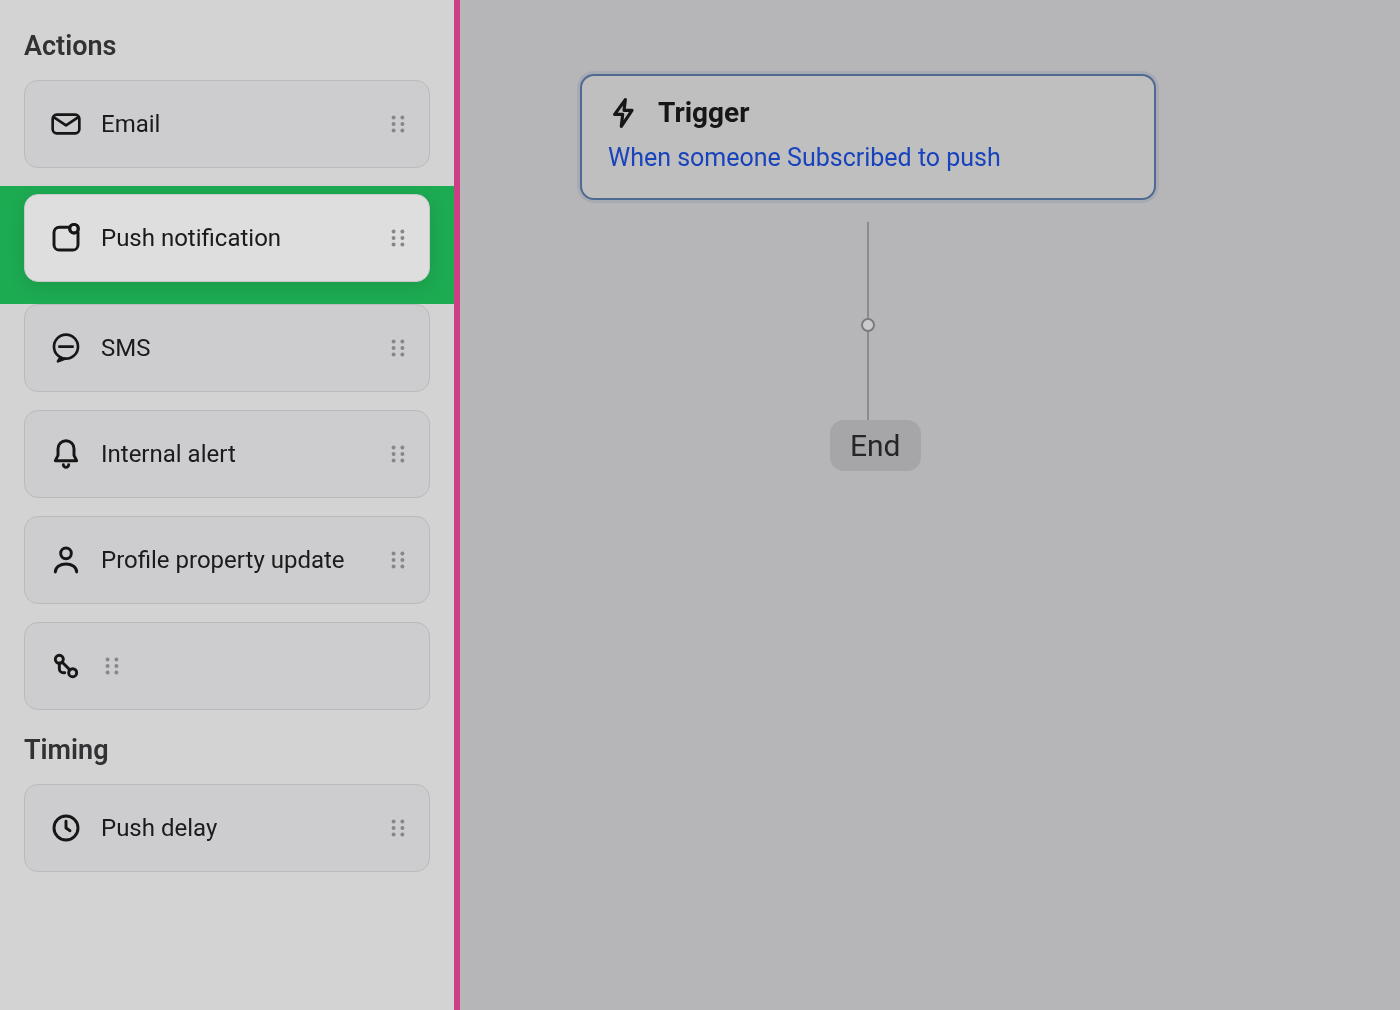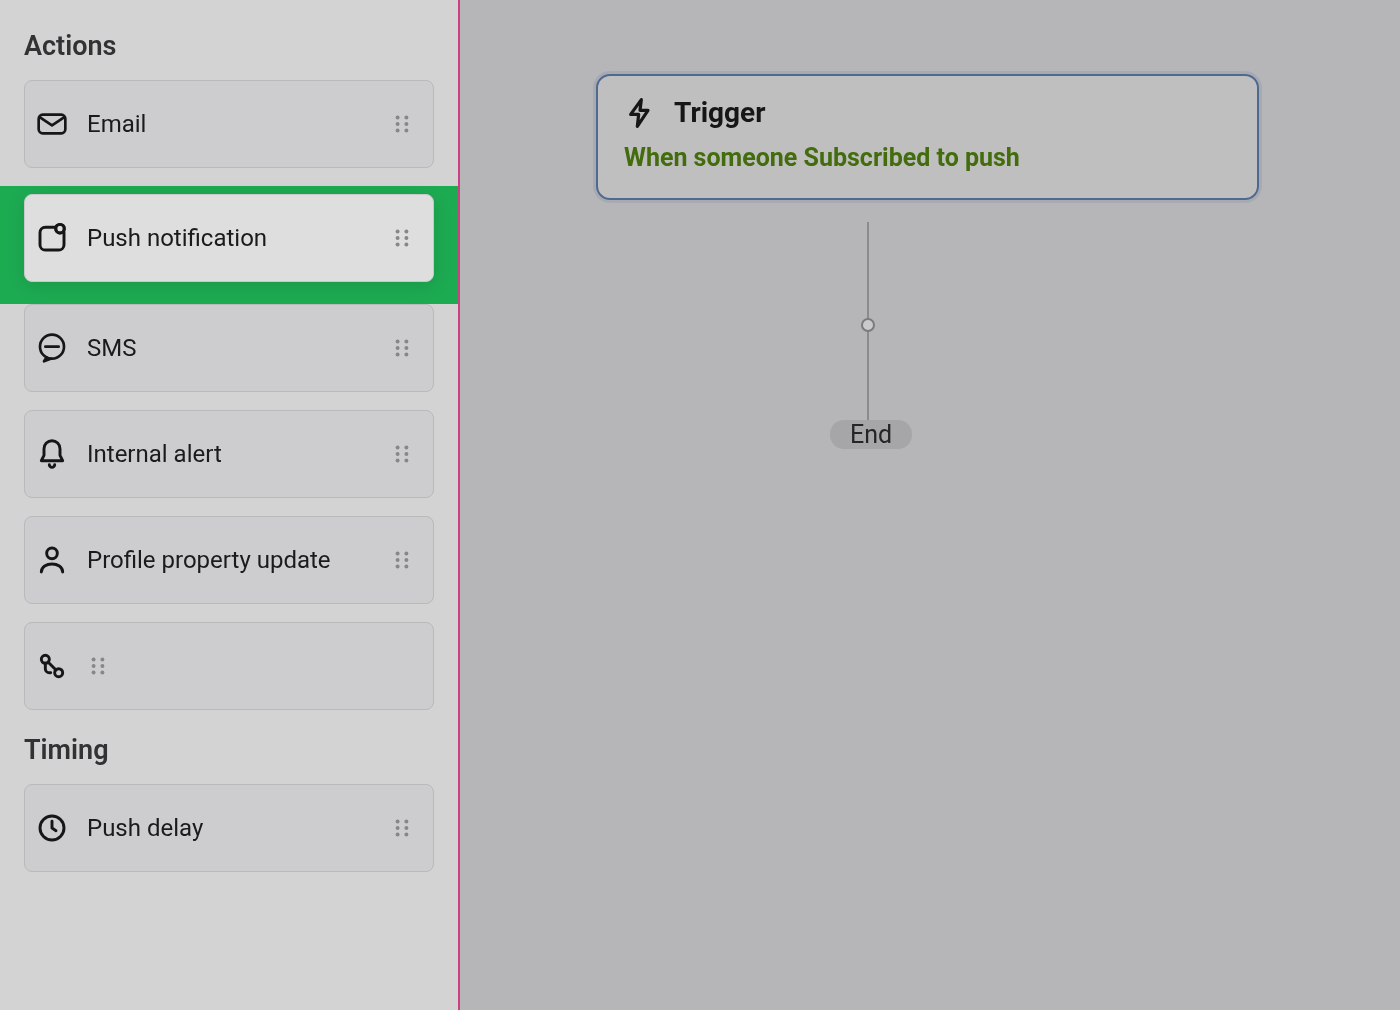--- a/index.html
+++ b/index.html
@@ -11,43 +11,43 @@
     position: fixed; inset: 0;
     background: rgba(0,0,0,0.13);
     z-index: 5;
     pointer-events: none;
   }
 
   .sidebar {
     width: 460px;
     height: 100%;
     background: #f3f3f4;
-    border-right: 2px solid #ec4899;
+    border-right: 6px solid #ec4899;
     padding: 24px 24px 24px 24px;
     position: relative;
     z-index: 1;
   }
 
   .section-title {
     font-size: 27px;
     font-weight: 600;
     color: #3a3a3c;
     margin-bottom: 18px;
     margin-top: 6px;
   }
   .section-title.sub { margin-top: 24px; }
 
   .action-item {
     display: flex;
     align-items: center;
     gap: 18px;
     background: #ececee;
     border: 1px solid #d6d6d9;
-    border-radius: 8px;
-    padding: 26px 20px 26px 10px;
+    border-radius: 14px;
+    padding: 26px 20px 26px 24px;
     margin-bottom: 18px;
     cursor: grab;
   }
   .action-item .icon {
     width: 34px; height: 34px; flex: 0 0 34px;
     display: flex; align-items: center; justify-content: center;
     color: #1a1a1a;
   }
   .action-item .label {
     font-size: 24px;
@@ -77,58 +77,58 @@
 
   .canvas {
     position: relative;
     flex: 1 1 auto;
     height: 100%;
     z-index: 1;
   }
 
   .trigger-card {
     position: absolute;
-    left: 136px; top: 74px;
-    width: 663px;
+    left: 120px; top: 74px;
+    width: 576px;
     background: #dcdcdd;
     border: 2px solid #5b7aa6;
     border-radius: 14px;
     padding: 20px 26px 26px 26px;
     box-shadow: 0 0 0 3px rgba(91,122,166,0.15);
   }
   .trigger-head {
     display: flex; align-items: center; gap: 18px;
     margin-bottom: 14px;
   }
   .trigger-head .icon { width: 32px; height: 32px; color: #1a1a1a; }
   .trigger-head .title { font-size: 28px; font-weight: 700; color: #1a1a1a; }
-  .trigger-body { font-size: 25px; color: #4d7c0f; font-weight: bold; }
+  .trigger-body { font-size: 25px; color: #1d4ed8; }
 
   .connector {
     position: absolute;
     left: 407px; top: 222px;
     width: 2px; height: 204px;
     background: #a0a0a4;
   }
   .connector .dot {
     position: absolute;
     left: -6px; top: 96px;
     width: 14px; height: 14px;
     background: #e8e8ea;
     border: 2px solid #8d8d92;
     border-radius: 50%;
   }
 
   .end-pill {
     position: absolute;
     left: 370px; top: 420px;
-    padding: 0 20px;
+    padding: 8px 20px;
     background: #bfbfc2;
     border-radius: 14px;
-    font-size: 25px;
+    font-size: 30px;
     color: #2b2b2d;
   }
 
   svg { display: block; }
 </style>
 </head>
 <body>
 
 <div class="dim"></div>
 

